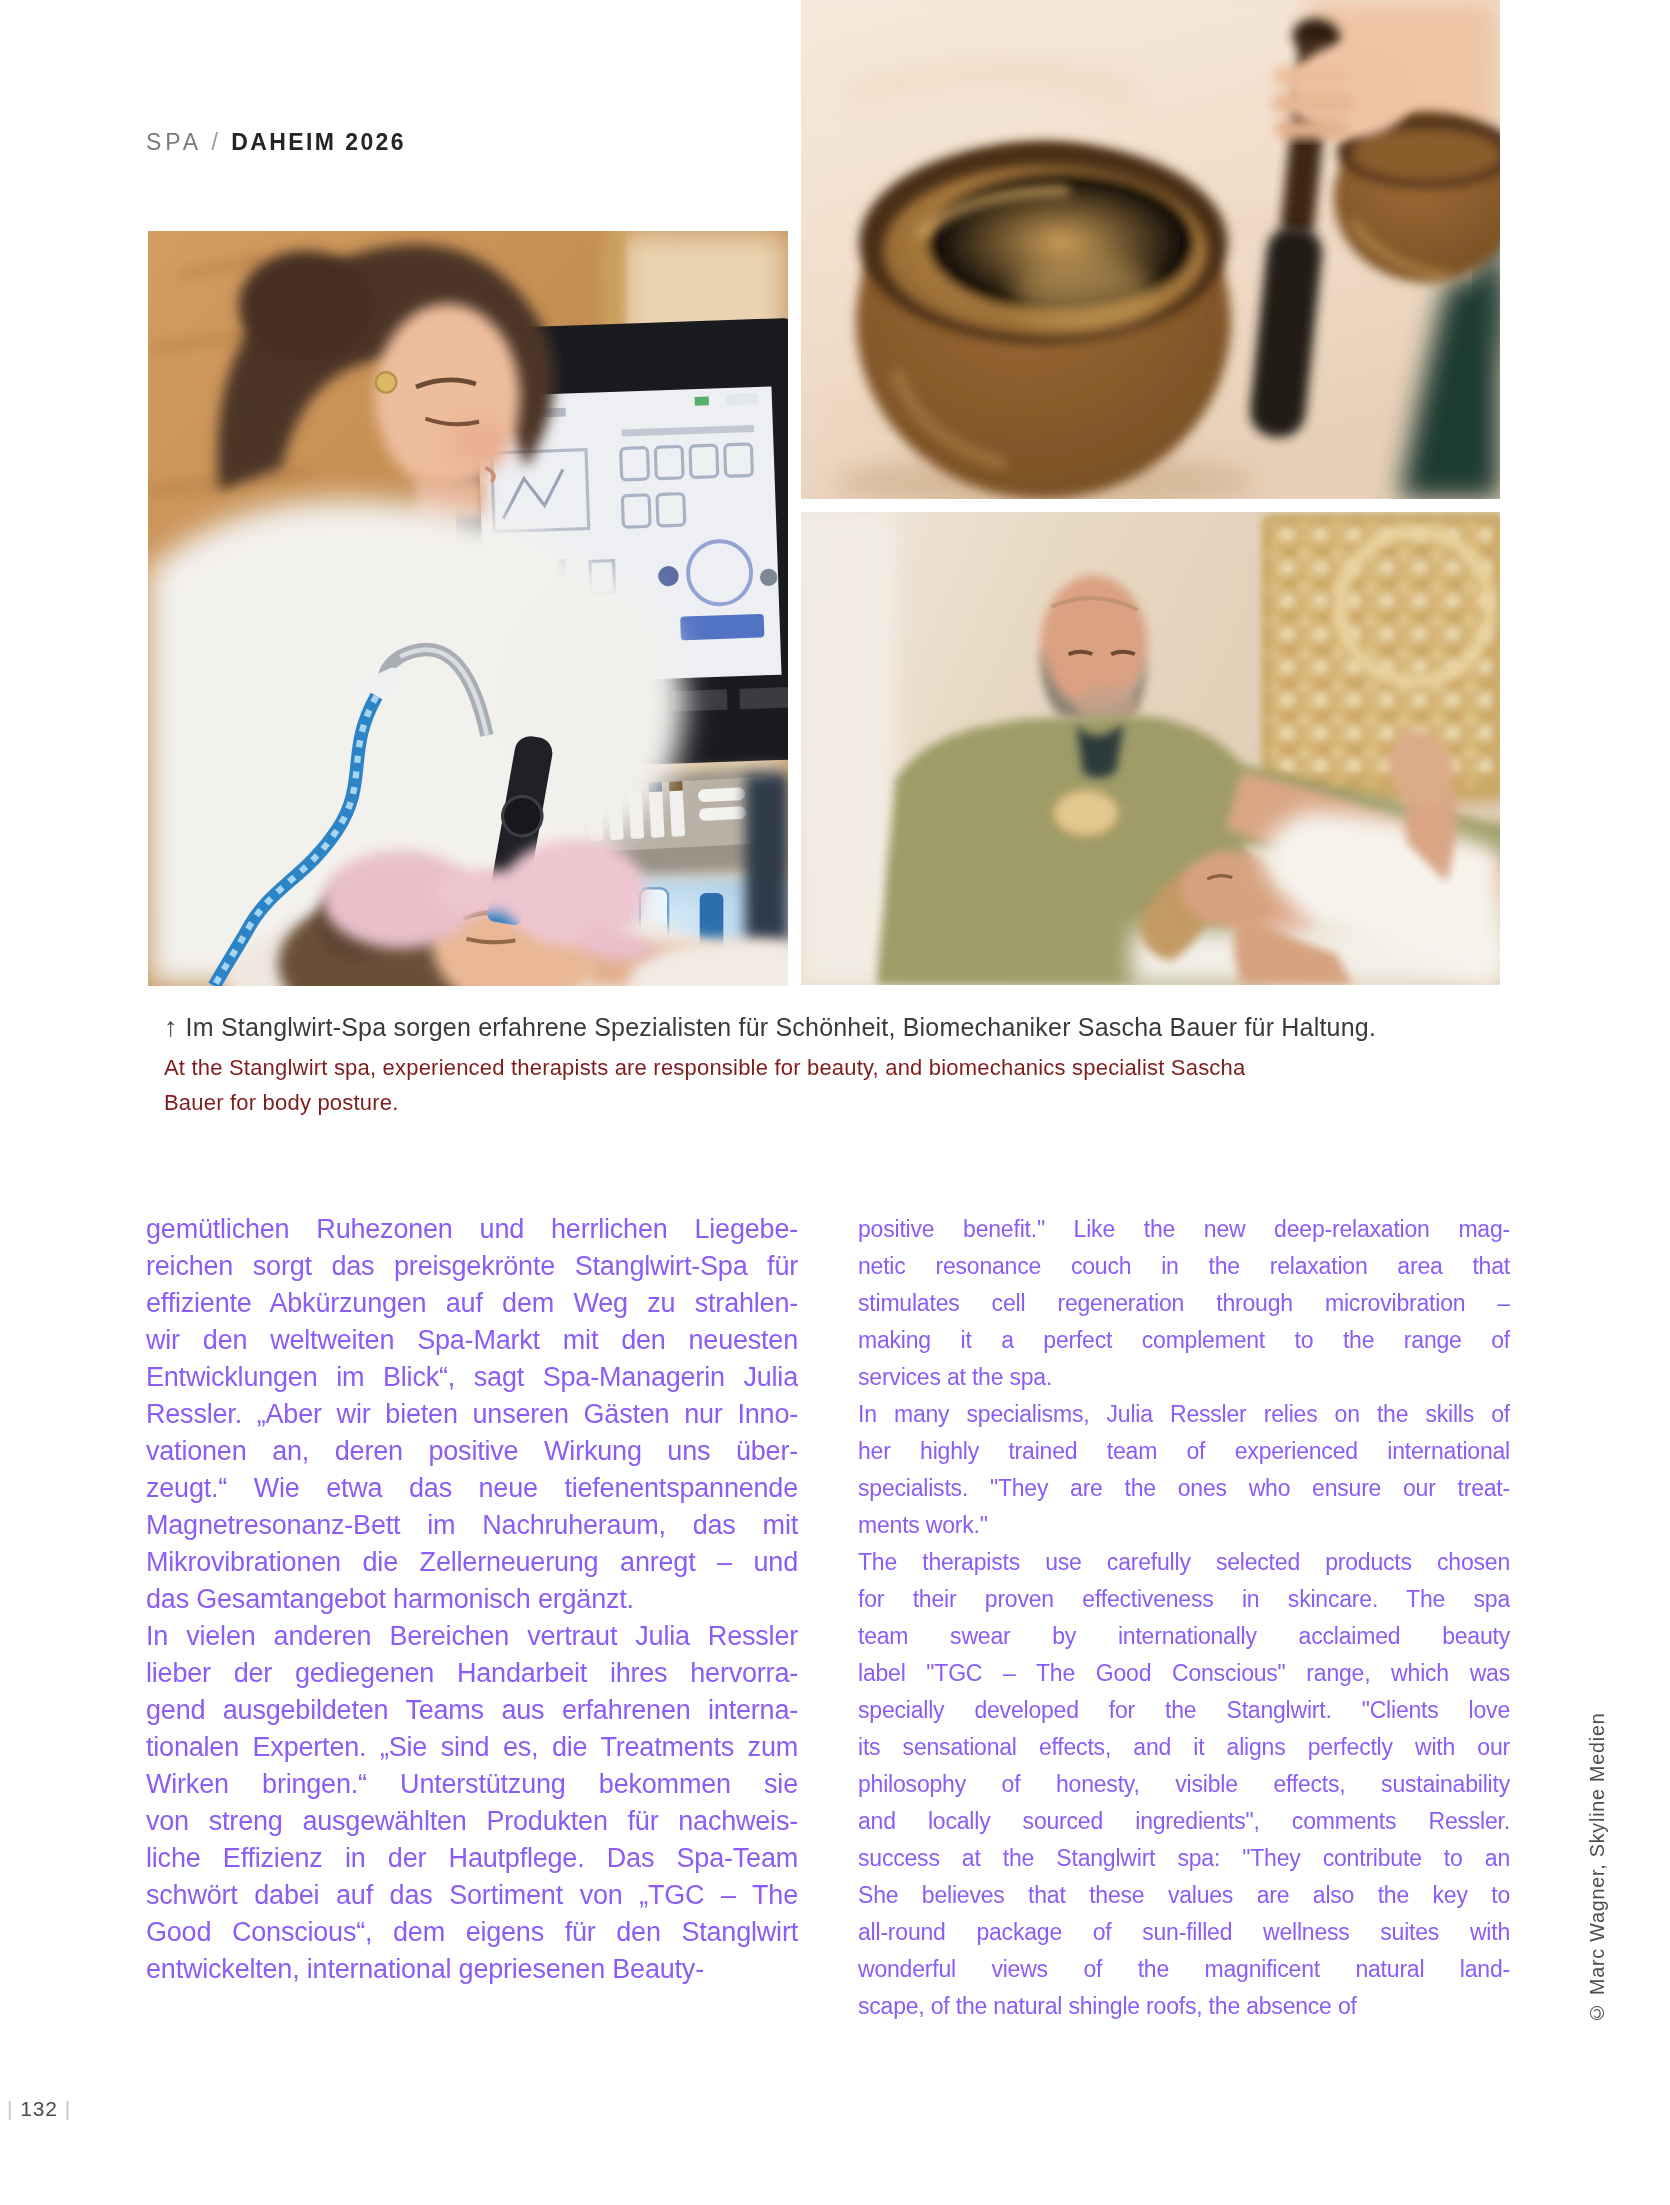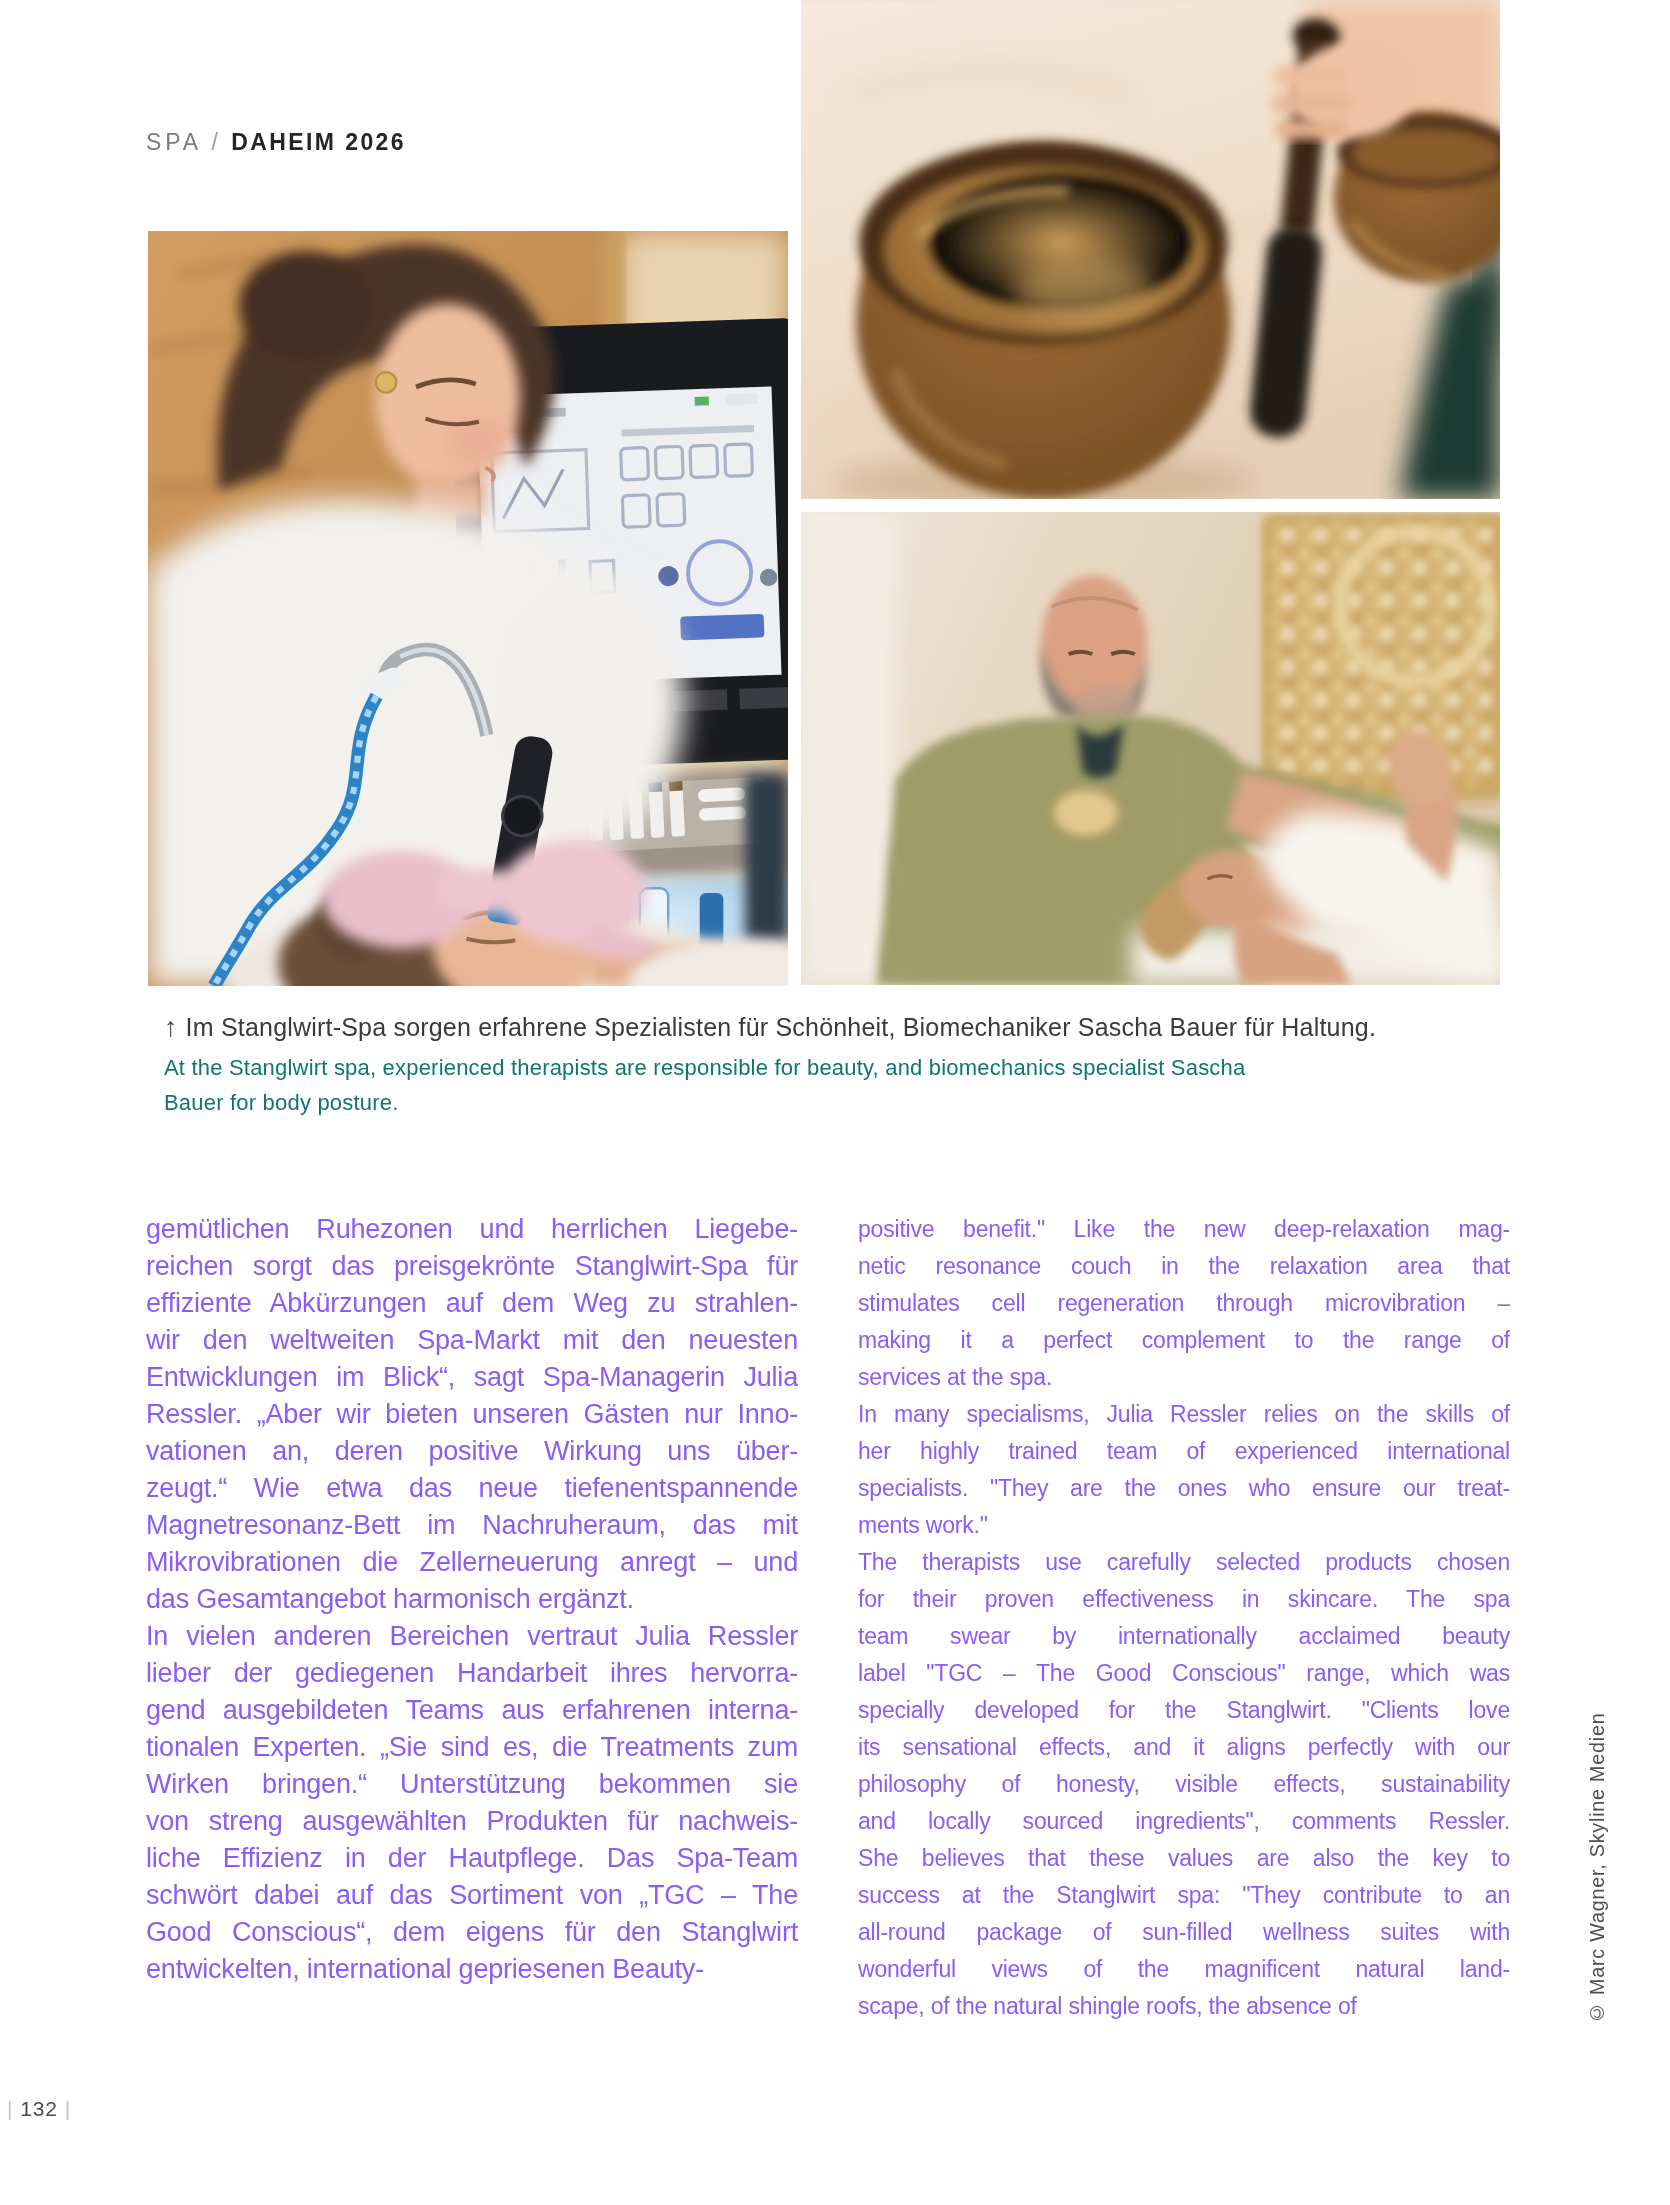--- a/index.html
+++ b/index.html
@@ -15,21 +15,21 @@
   
   .photo{position:absolute;overflow:hidden;background:#ddd;}
   .photo svg{display:block;width:100%;height:100%;}
   #photo-left{left:148px;top:231px;width:640px;height:755px;}
   #photo-top-right{left:801px;top:0;width:699px;height:499px;}
   #photo-bottom-right{left:801px;top:512px;width:699px;height:473px;}
   
   .caption{position:absolute;left:164px;top:1010px;line-height:35px;}
   .caption .de{color:#3a3a3a;font-size:25px;white-space:nowrap;letter-spacing:0.2px;}
   .caption .de .arrow{font-size:27px;color:#4a4a4a;margin-right:7.9px;}
-  .caption .en{color:#0f766e;font-size:22px;width:1087px;margin-top:4.7px;line-height:35px;letter-spacing:0.2px;}
+  .caption .en{color:#7f1d1d;font-size:22px;width:1087px;margin-top:4.7px;line-height:35px;letter-spacing:0.2px;}
   
   .bodycol{position:absolute;top:1211px;width:652px;color:#8b5cf6;font-weight:300;line-height:37px;}
   #col-de{left:146px;font-size:27px;letter-spacing:-0.2px;}
   #col-en{left:858px;font-size:23px;letter-spacing:-0.2px;}
   .line{text-align:justify;text-align-last:justify;text-justify:inter-word;height:37px;overflow:hidden;}
   .line.para-end{text-align-last:left;}
   
   .credit{position:absolute;left:1586px;top:1717px;width:35px;height:307px;
     writing-mode:vertical-rl;transform:rotate(180deg);
     font-size:19.7px;color:#4e4e4e;letter-spacing:0.8px;white-space:nowrap;}
@@ -355,22 +355,22 @@
       <div class="line">specialists. "They are the ones who ensure our treat-</div>
       <div class="line para-end">ments work."</div>
       <div class="line">The therapists use carefully selected products chosen</div>
       <div class="line">for their proven effectiveness in skincare. The spa</div>
       <div class="line">team swear by internationally acclaimed beauty</div>
       <div class="line">label "TGC – The Good Conscious" range, which was</div>
       <div class="line">specially developed for the Stanglwirt. "Clients love</div>
       <div class="line">its sensational effects, and it aligns perfectly with our</div>
       <div class="line">philosophy of honesty, visible effects, sustainability</div>
       <div class="line">and locally sourced ingredients", comments Ressler.</div>
+      <div class="line">success at the Stanglwirt spa: "They contribute to an</div>
       <div class="line">She believes that these values are also the key to</div>
-      <div class="line">success at the Stanglwirt spa: "They contribute to an</div>
       <div class="line">all-round package of sun-filled wellness suites with</div>
       <div class="line">wonderful views of the magnificent natural land-</div>
       <div class="line para-end">scape, of the natural shingle roofs, the absence of</div>
     </div>
 
   <div class="credit">© Marc Wagner, Skyline Medien</div>
 
   <div class="pageno">
     <span class="bar">|</span><span>132</span><span class="bar">|</span>
   </div>

